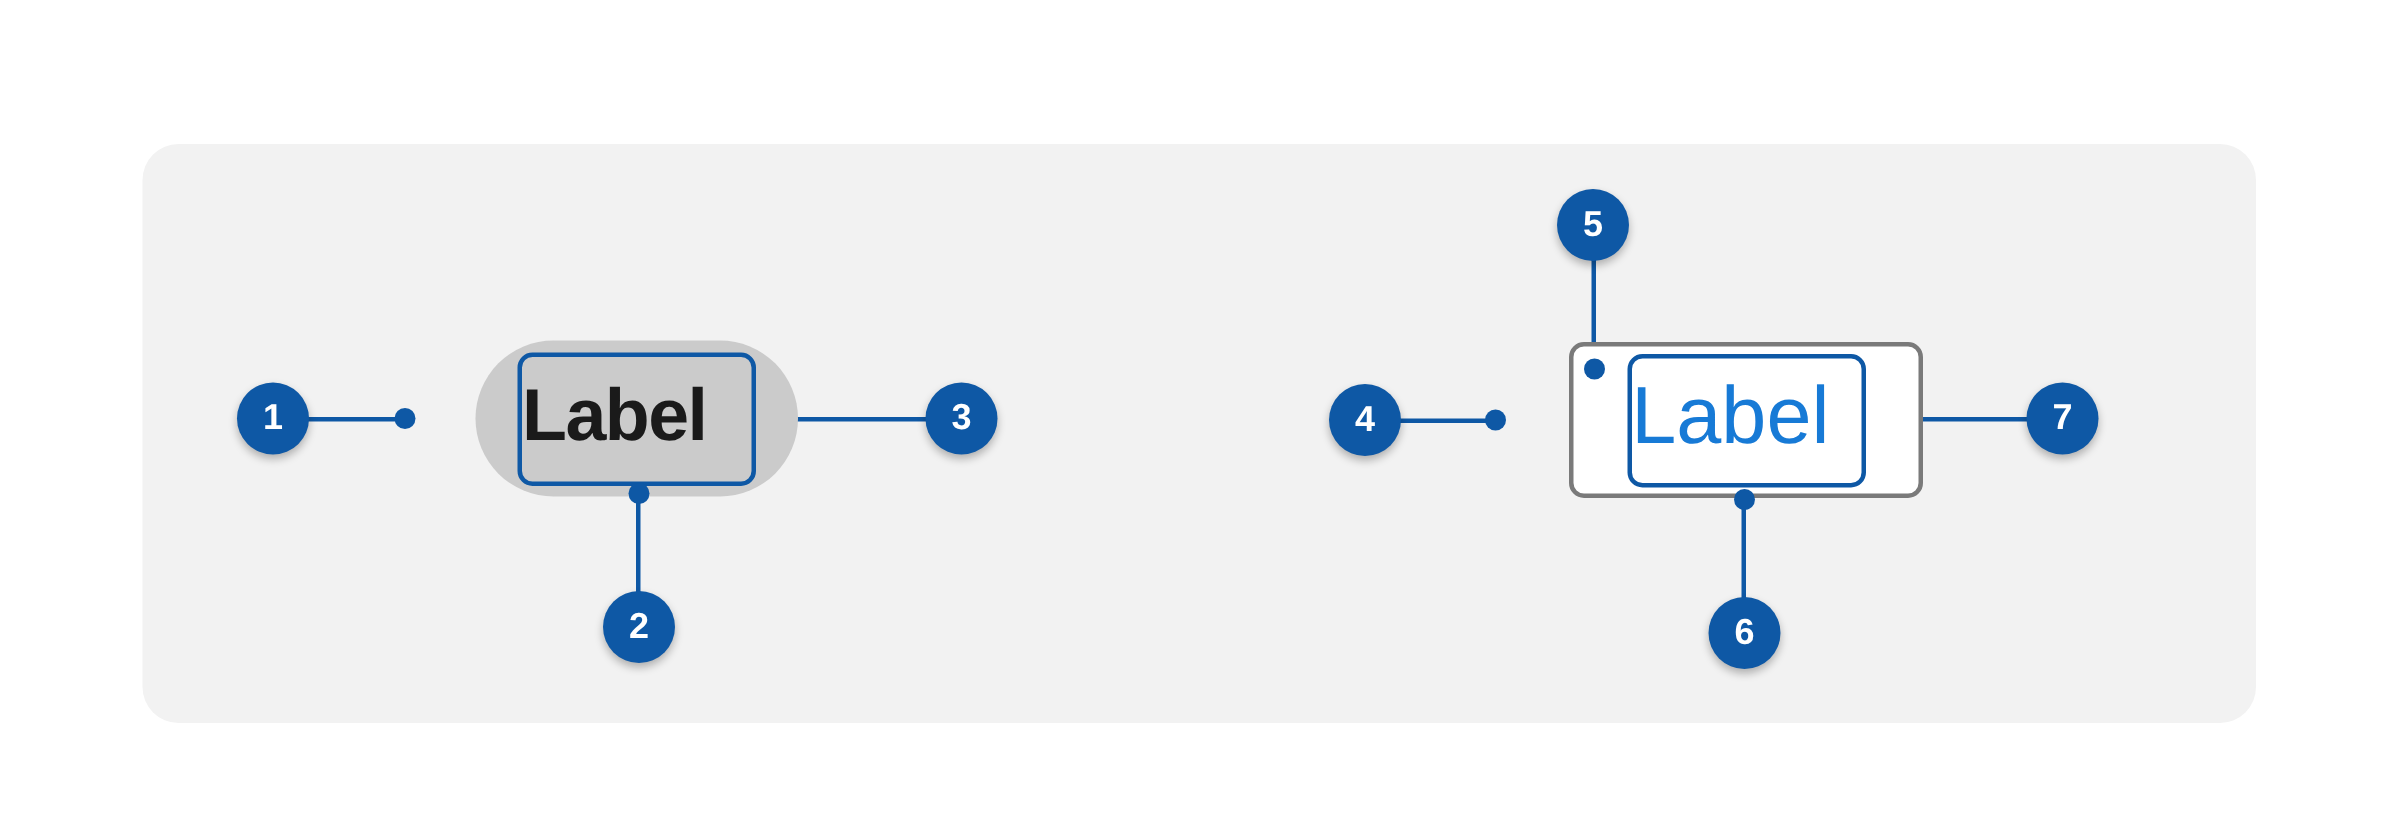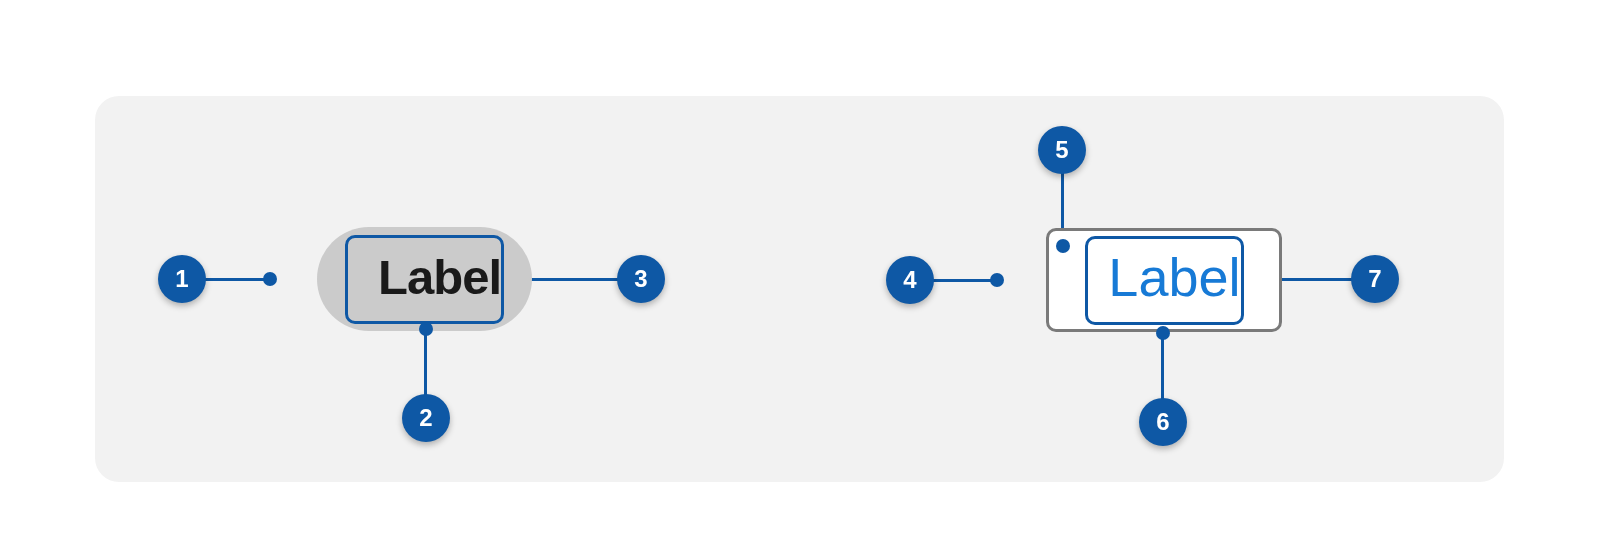--- a/index.html
+++ b/index.html
@@ -37,21 +37,21 @@
     width: 215px; height: 104px;
     background: var(--pill-gray);
     border-radius: 52px;
     display: flex; align-items: center; justify-content: center;
   }
 
   .focus-ring {
     width: 159px; height: 89px;
     border: 3px solid var(--accent-blue);
     border-radius: 10px;
-    display: flex; align-items: center; justify-content: flex-end;
+    display: flex; align-items: center; justify-content: flex-start;
   }
 
   .pill-label {
     font-size: 49px;
     font-weight: bold;
     color: var(--text-black);
     letter-spacing: -1px;
     line-height: 1;
     padding-bottom: 4px;
   }

